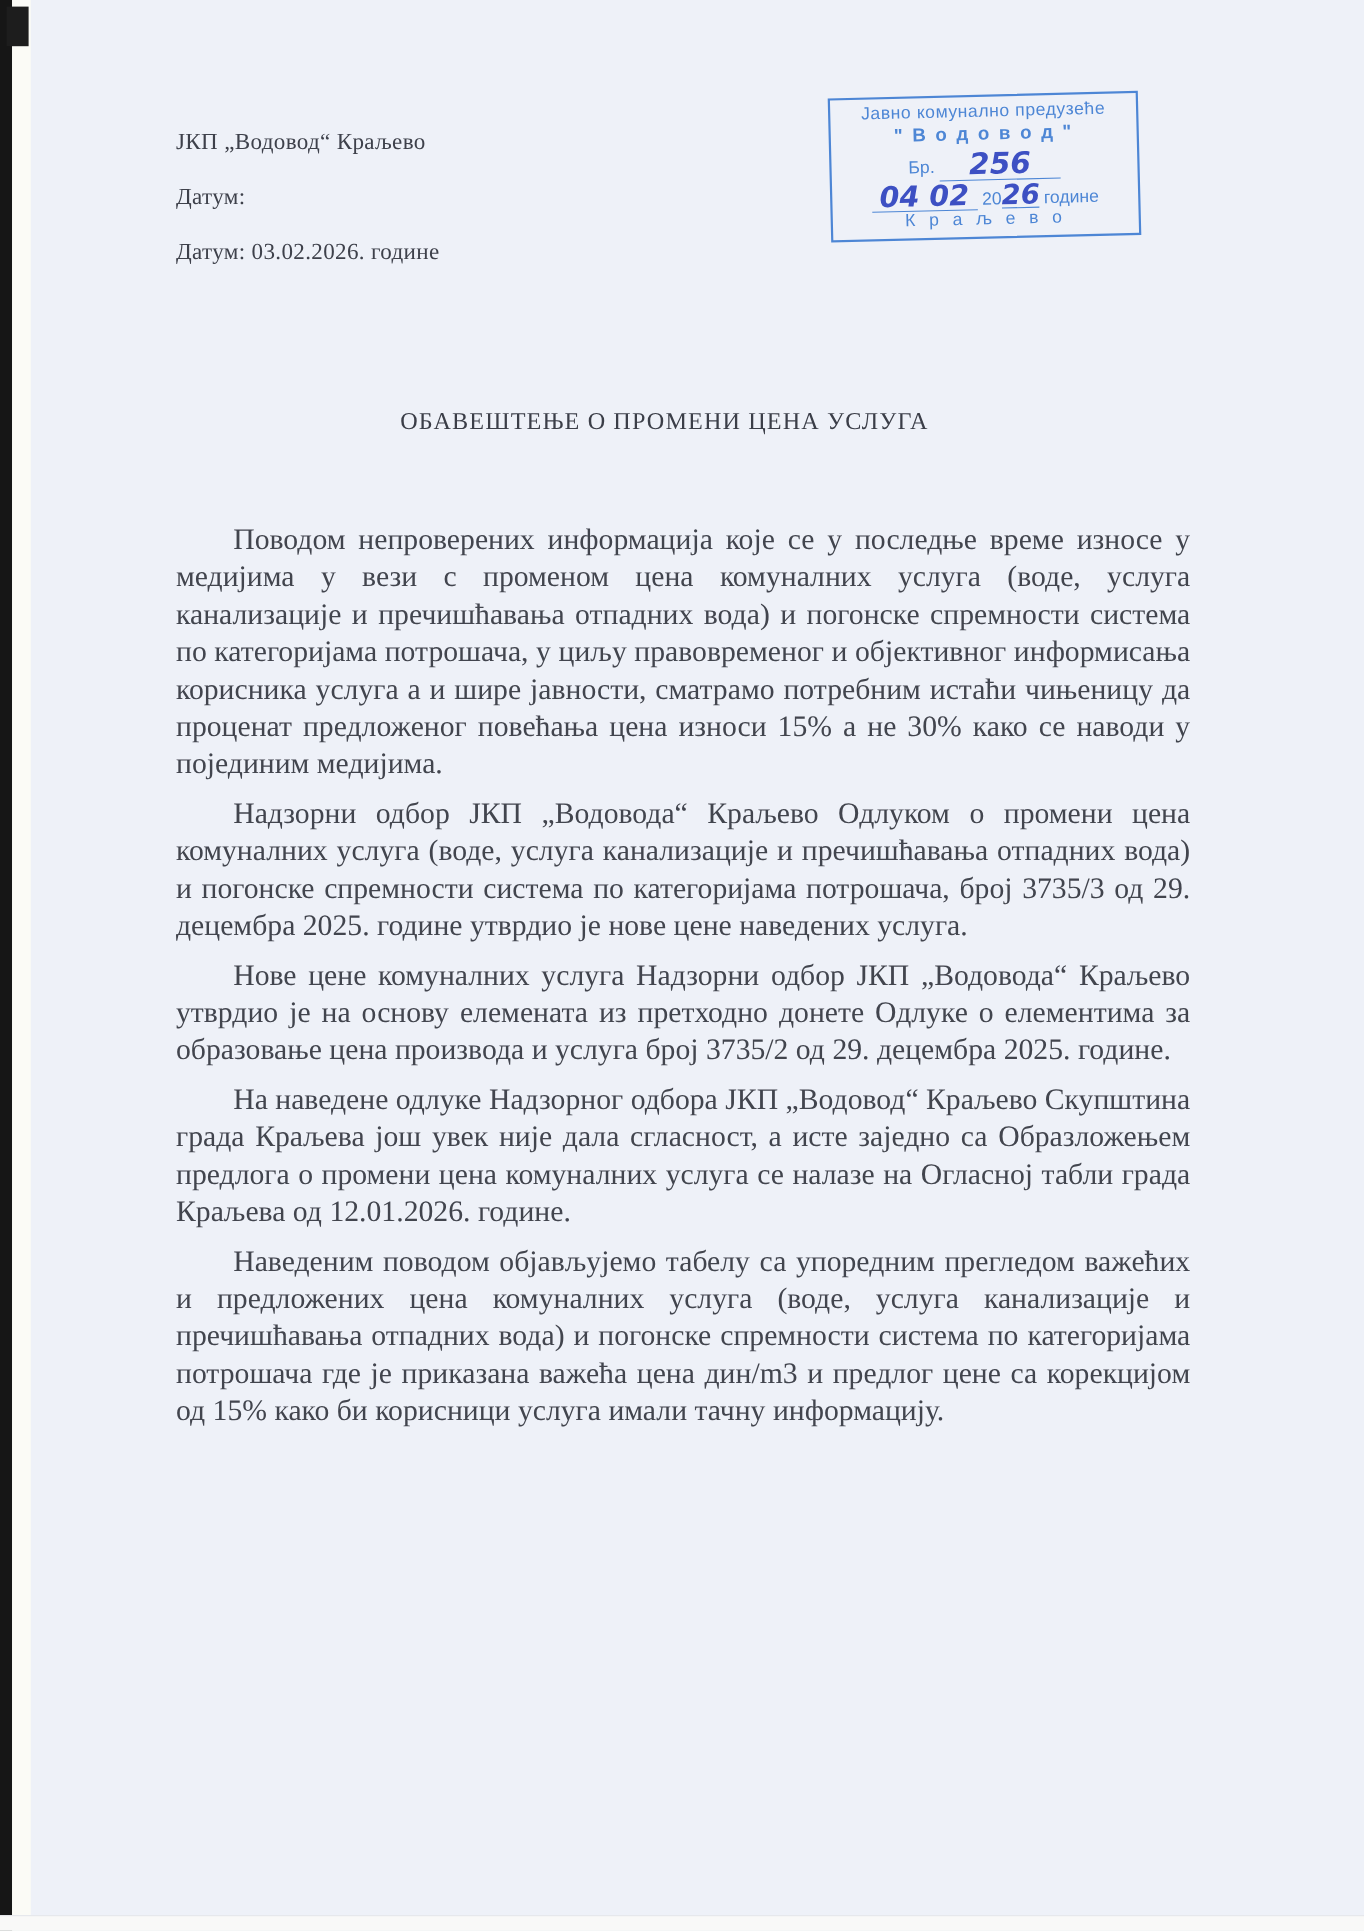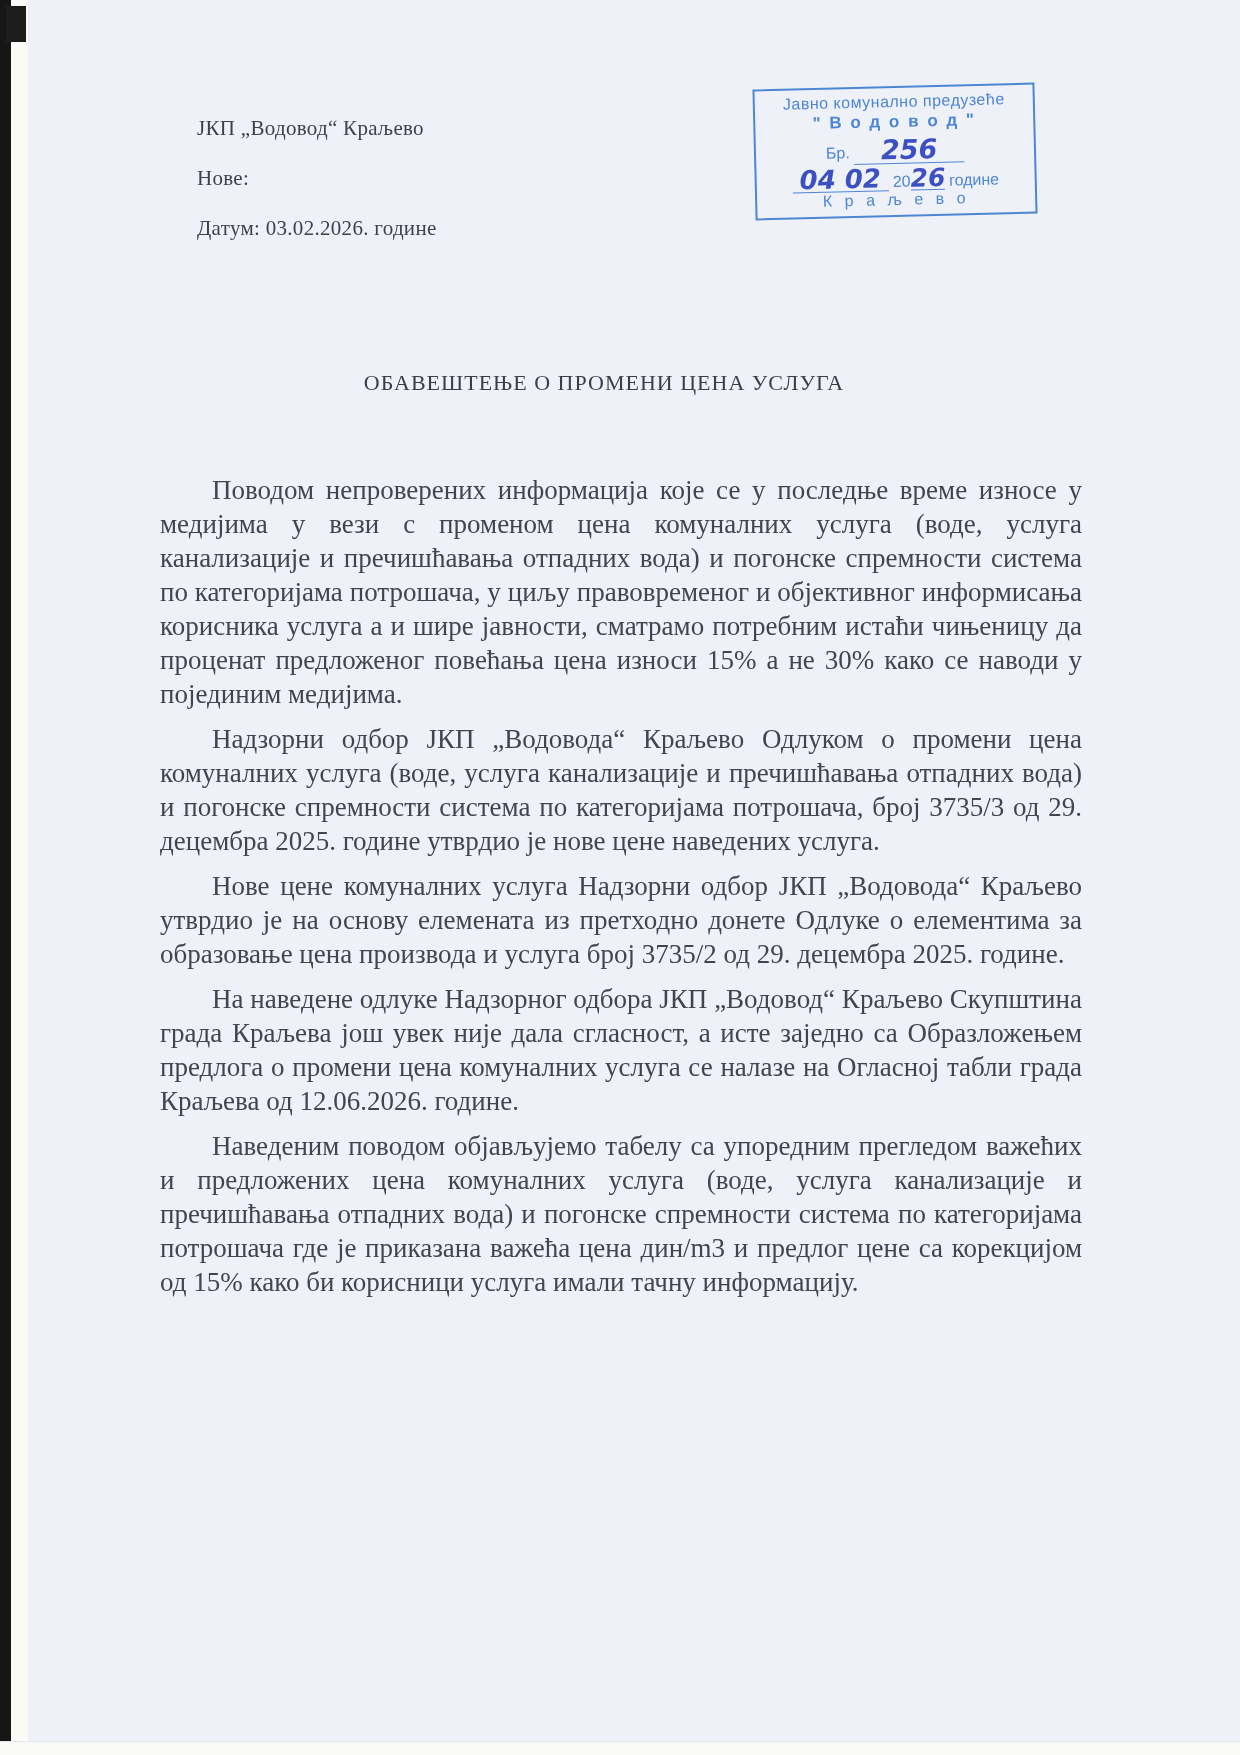--- a/index.html
+++ b/index.html
@@ -11,21 +11,21 @@
     background:#eef1f8; overflow:hidden;
   }
   
   .scan-edge-left  { position:absolute; left:0; top:0; width:11px; height:1755px; background:#161616; }
   .scan-sliver     { position:absolute; left:11px; top:0; width:17px; height:1755px; background:#fbfbf6; }
   .scan-corner     { position:absolute; left:6px; top:6px; width:20px; height:36px; background:#1d1d1d; }
   .scan-bottom     { position:absolute; left:0; bottom:0; width:1240px; height:14px; background:#f9f9f8; border-top:1px solid #e4e6ea; }
 
   
   .doc-header { position:absolute; left:160px; top:116px; color:#3e414b; font-size:21px; }
-  .doc-header .hline { margin-bottom:25px; letter-spacing:0.3px;margin-left:37px; }
+  .doc-header .hline { margin-bottom:25px; letter-spacing:0.3px; }
 
   
   .stamp {
     position:absolute; left:754px; top:86px; width:282px;
     transform:rotate(-1.4deg);
     border:2px solid #4d86d5; padding:5px 6px 6px 6px;
     color:#4d86d5; font-family:"Liberation Sans", sans-serif;
     text-align:center;
   }
   .stamp .s-line1 { font-size:16px; letter-spacing:0.5px; white-space:nowrap; }
@@ -62,21 +62,21 @@
 
 <div class="page">
 
   <div class="scan-edge-left"></div>
   <div class="scan-sliver"></div>
   <div class="scan-corner"></div>
   <div class="scan-bottom"></div>
 
   <div class="doc-header">
     <div class="hline">ЈКП „Водовод“ Краљево</div>
-    <div class="hline">Нове:</div>
+    <div class="hline">Датум:</div>
     <div class="hline">Датум: 03.02.2026. године</div>
   </div>
 
   <div class="stamp">
     <div class="s-line1">Јавно комунално предузеће</div>
     <div class="s-line2">" В о д о в о д "</div>
     <div class="s-row-br">
       <span>Бр.</span>
       <span class="u-line hand hand-256">256</span>
     </div>
@@ -87,17 +87,17 @@
     </div>
     <div class="s-city">К р а љ е в о</div>
   </div>
 
   <div class="doc-title">ОБАВЕШТЕЊЕ О ПРОМЕНИ ЦЕНА УСЛУГА</div>
 
   <div class="doc-body">
     <p>Поводом непроверених информација које се у последње време износе у медијима у вези с променом цена комуналних услуга (воде, услуга канализације и пречишћавања отпадних вода) и погонске спремности система по категоријама потрошача, у циљу правовременог и објективног информисања корисника услуга а и шире јавности, сматрамо потребним истаћи чињеницу да проценат предложеног повећања цена износи 15% а не 30% како се наводи у појединим медијима.</p>
     <p>Надзорни одбор ЈКП „Водовода“ Краљево Одлуком о промени цена комуналних услуга (воде, услуга канализације и пречишћавања отпадних вода) и погонске спремности система по категоријама потрошача, број 3735/3 од 29. децембра 2025. године утврдио је нове цене наведених услуга.</p>
     <p>Нове цене комуналних услуга Надзорни одбор ЈКП „Водовода“ Краљево утврдио је на основу елемената из претходно донете Одлуке о елементима за образовање цена производа и услуга број 3735/2 од 29. децембра 2025. године.</p>
-    <p>На наведене одлуке Надзорног одбора ЈКП „Водовод“ Краљево Скупштина града Краљева још увек није дала сгласност, а исте заједно са Образложењем предлога о промени цена комуналних услуга се налазе на Огласној табли града Краљева од 12.06.2026. године.</p>
+    <p>На наведене одлуке Надзорног одбора ЈКП „Водовод“ Краљево Скупштина града Краљева још увек није дала сгласност, а исте заједно са Образложењем предлога о промени цена комуналних услуга се налазе на Огласној табли града Краљева од 12.01.2026. године.</p>
     <p>Наведеним поводом објављујемо табелу са упоредним прегледом важећих и предложених цена комуналних услуга (воде, услуга канализације и пречишћавања отпадних вода) и погонске спремности система по категоријама потрошача где је приказана важећа цена дин/m3 и предлог цене са корекцијом од 15% како би корисници услуга имали тачну информацију.</p>
   </div>
 
 </div>
 
 </body></html>

